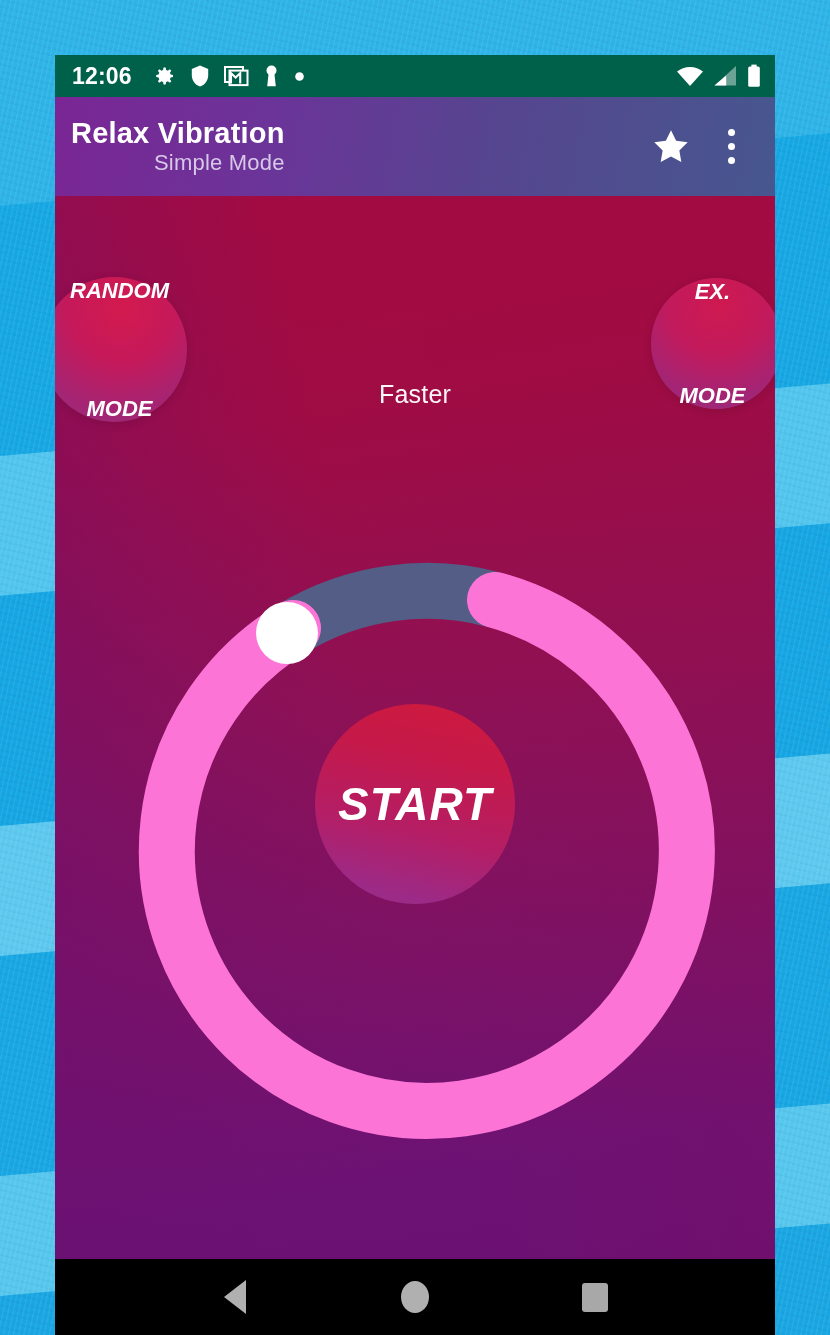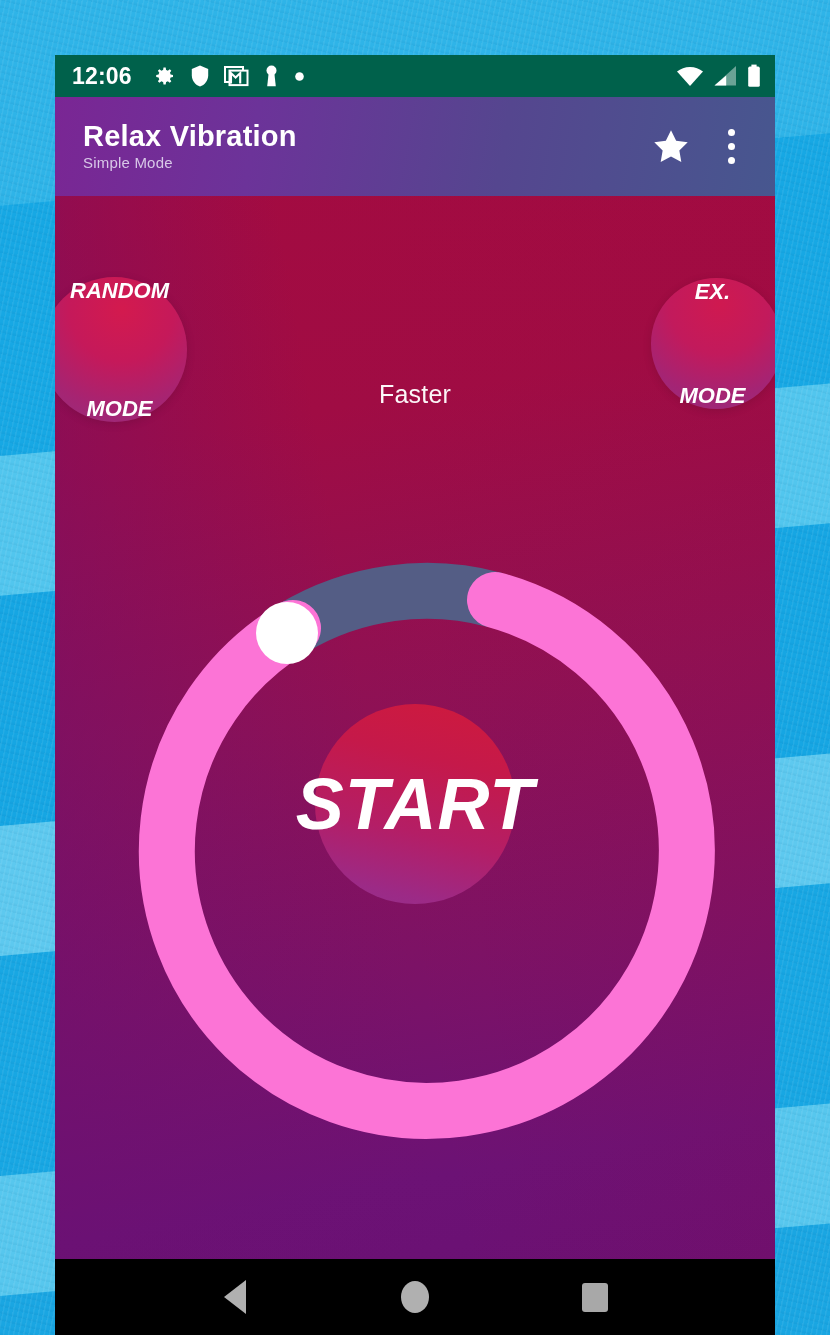--- a/index.html
+++ b/index.html
@@ -77,41 +77,42 @@
   }
   .sicon { display: block; }
 
   
   #appbar {
     position: relative;
     height: 99px;
     background: linear-gradient(100deg, #7a2694 0%, #6c3399 28%, #55468f 62%, #47578f 100%);
     display: flex;
     align-items: center;
-    padding: 0 22px 0 28px;
+    padding: 0 22px 0 16px;
     box-sizing: border-box;
   }
   #appbar-titles {
     display: flex;
     flex-direction: column;
     justify-content: center;
     gap: 2px;
   }
   #app-title {
     color: #ffffff;
     font-size: 29px;
     font-weight: bold;
     line-height: 1.08;
     letter-spacing: .2px;
   }
   #app-subtitle {
     color: #d8c8e8;
-    font-size: 15px;
+    font-size: 22px;
     line-height: 1.12;
     letter-spacing: .2px;
+    text-align: right;
   }
   #appbar-actions {
     margin-left: auto;
     display: flex;
     align-items: center;
     gap: 26px;
     padding-right: 8px;
   }
   .appbar-btn {
     display: flex;
@@ -207,21 +208,21 @@
     border-radius: 50%;
     background: linear-gradient(193deg, #cf1a3c 0%, #c5194a 30%, #b41e66 62%, #9c2a86 88%, #93308c 100%);
     display: flex;
     align-items: center;
     justify-content: center;
     cursor: pointer;
     z-index: 4;
   }
   #start-label {
     color: #ffffff;
-    font-size: 72px;
+    font-size: 46px;
     font-weight: bold;
     font-style: italic;
     letter-spacing: 1px;
     line-height: 1;
   }
 
   
   #navbar {
     position: relative;
     height: 76px;

